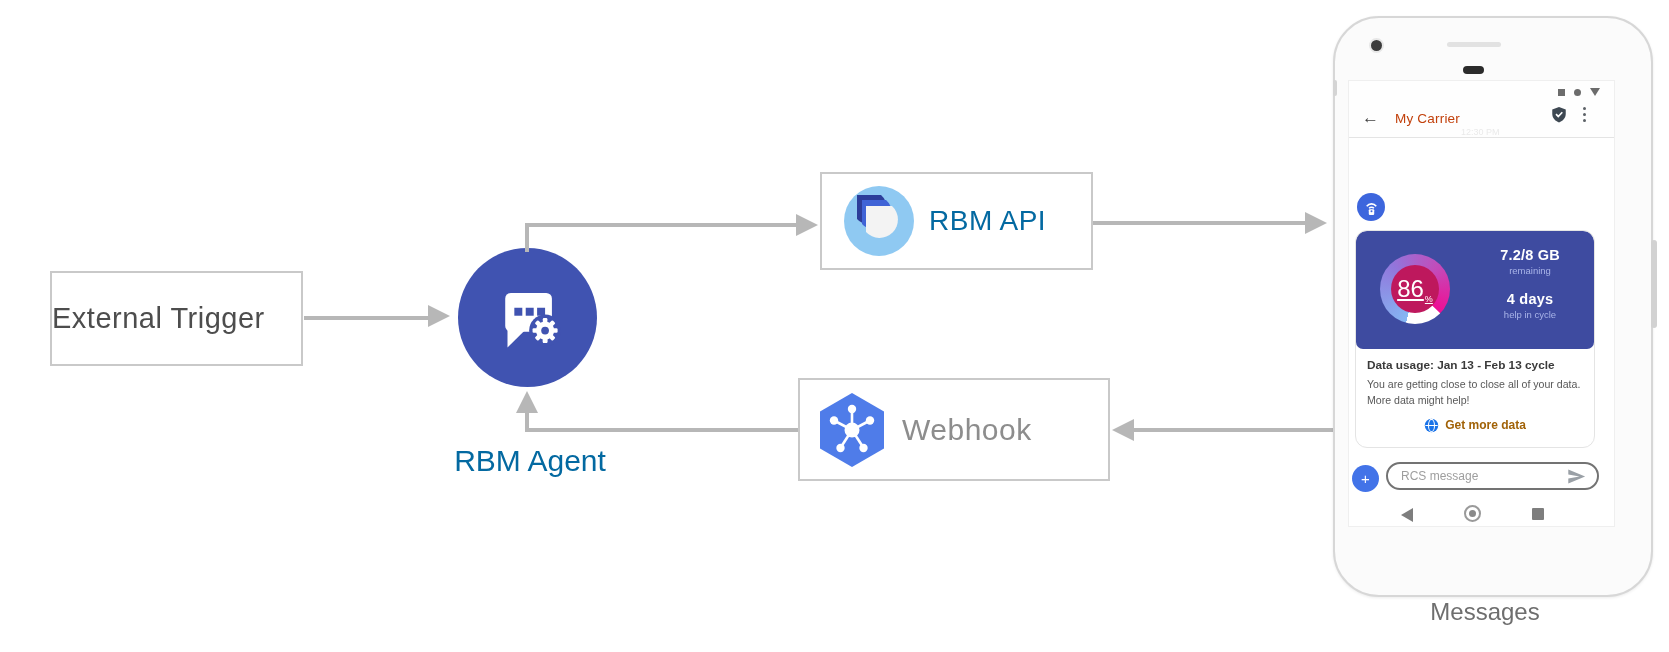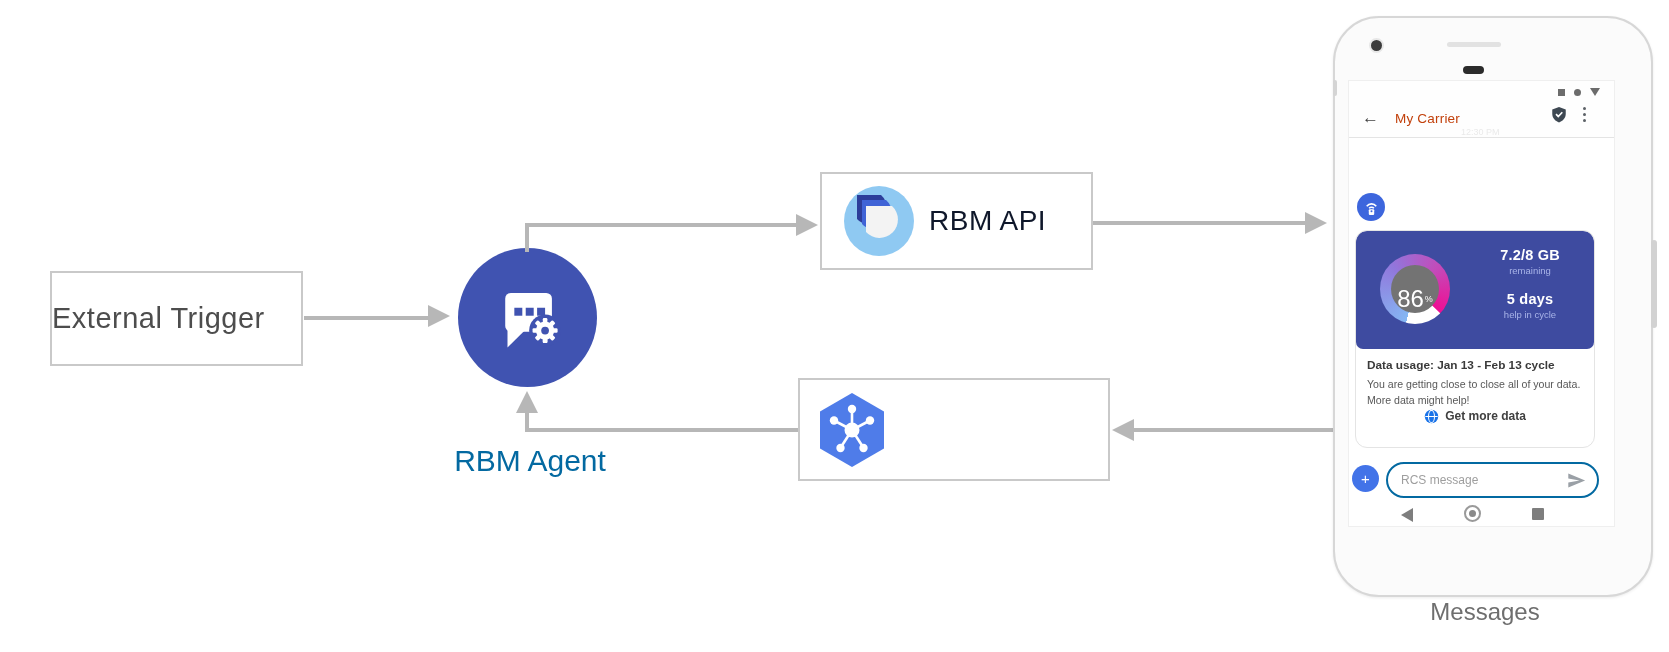--- a/index.html
+++ b/index.html
@@ -7,21 +7,21 @@
   body { font-family:"Liberation Sans", sans-serif; }
   .canvas { position:relative; width:1669px; height:652px; background:#fff; overflow:hidden; }
 
   
   .dbox { position:absolute; background:#fff; border:2px solid #c9c9c9; display:flex; align-items:center; }
   .box-ext { left:50px; top:271px; width:253px; height:95px; justify-content:flex-start; }
   .box-api { left:820px; top:172px; width:273px; height:98px; padding-left:22px; }
   .box-hook{ left:798px; top:378px; width:312px; height:103px; padding-left:19px; }
   .dlabel { color:#4d4d4d; font-weight:300; letter-spacing:0.5px; }
   .lbl-ext { font-size:29px; }
-  .lbl-api { font-size:28px; color:#0f172a; margin-left:15px; }
+  .lbl-api { font-size:28px; color:#0369a1; margin-left:15px; }
   .lbl-hook{ font-size:30px; color:#8d8d8d; margin-left:17px; }
   .lbl-agent { position:absolute; left:430px; top:444px; width:200px; text-align:center; font-size:30px; color:#0369a1; font-weight:300; }
   .lbl-messages { position:absolute; left:1385px; top:598px; width:200px; text-align:center; font-size:24px; color:#6e6e6e; font-weight:300; }
 
   
   .agent-circle { position:absolute; left:458px; top:248px; width:139px; height:139px; border-radius:50%; background:#4053b1; display:flex; align-items:center; justify-content:center; }
 
   
   .cline { position:absolute; background:#b7b7b7; }
   .ahead { position:absolute; width:0; height:0; }
@@ -53,34 +53,34 @@
   .ghost-time { position:absolute; left:8px; top:46px; width:93%; text-align:center; font-size:9px; color:rgba(80,80,80,0.12); }
 
   .avatar { position:absolute; left:8px; top:112px; width:28px; height:28px; border-radius:50%; background:#3d66dd; display:flex; align-items:center; justify-content:center; }
   .bubble { position:absolute; left:35px; top:102px; width:174px; background:#f1f2f4; border-radius:14px; border-bottom-left-radius:4px; padding:7px 12px; font-size:11.5px; line-height:1.45; color:#3c3c3c; }
 
   .ucard { position:absolute; left:6px; top:149px; width:240px; height:218px; background:#fff; border:1px solid #e4e4e4; border-radius:12px; overflow:hidden; }
   .banner { position:relative; width:100%; height:118px; background:#3e4ba0; border-radius:11px 11px 7px 7px; }
   .gauge { position:absolute; left:24px; top:23px; width:70px; height:70px; }
   .gauge-ring { position:absolute; inset:0; border-radius:50%;
     background:conic-gradient(from 195deg, #85b7f3 0deg, #9177dc 120deg, #c24cba 210deg, #ee0f94 298deg, #ffffff 300deg, #ffffff 360deg); }
-  .gauge-center { position:absolute; left:11px; top:11px; width:48px; height:48px; border-radius:50%; background:#737373; display:flex; align-items:flex-end; justify-content:center; color:#fff; }
+  .gauge-center { position:absolute; left:11px; top:11px; width:48px; height:48px; border-radius:50%; background:#be185d; display:flex; align-items:center; justify-content:center; color:#fff;text-decoration:underline; }
   .pct { font-size:24px; font-weight:300; }
   .pct-sign { font-size:9px; align-self:flex-end; margin-bottom:9px; margin-left:1px; }
   .banner-right { position:absolute; left:118px; top:16px; width:112px; text-align:center; color:#fff; }
   .bval { font-size:14.5px; font-weight:bold; letter-spacing:0.2px; }
   .bsub { font-size:9.5px; color:#a9b4e8; margin-top:2px; }
   .bval2 { margin-top:15px; }
   .uinfo { padding:9px 11px 0 11px; }
   .utitle { font-size:11.8px; font-weight:bold; color:#3a3a3a; }
   .ubody { font-size:10.6px; color:#585858; line-height:1.5; margin-top:5px; }
-  .uaction { display:flex; align-items:center; justify-content:center; gap:6px; color:#404040; font-size:12px; font-weight:bold; }
+  .uaction { margin-top:9px; display:flex; align-items:center; justify-content:center; gap:6px; color:#a16207; font-size:12px; font-weight:bold; }
 
   .plus-btn { position:absolute; left:3px; top:384px; width:27px; height:27px; border-radius:50%; background:#4273e8; color:#fff; display:flex; align-items:center; justify-content:center; font-size:15px; }
-  .composer { position:absolute; left:37px; top:381px; width:213px; height:36px; border:2px solid #0369a1; border-radius:18px; background:#fff; display:flex; align-items:center; }
+  .composer { position:absolute; left:37px; top:381px; width:213px; height:28px; border:2px solid #737373; border-radius:18px; background:#fff; display:flex; align-items:center; }
   .composer input { flex:1; border:none; outline:none; background:transparent; margin-left:13px; font-size:12px; color:#444; font-family:"Liberation Sans", sans-serif; }
   .composer input::placeholder { color:#9e9e9e; }
   .send { margin-right:11px; display:flex; }
 
   .navbar { position:absolute; left:0; top:420px; width:100%; height:27px; }
   .nav-back { position:absolute; left:52px; top:7px; width:0; height:0; border-top:7px solid transparent; border-bottom:7px solid transparent; border-right:12px solid #7e7e7e; }
   .nav-home { position:absolute; left:115px; top:4px; width:17px; height:17px; border-radius:50%; border:2.5px solid #9a9a9a; }
   .nav-home i { position:absolute; left:2.5px; top:2.5px; width:7px; height:7px; border-radius:50%; background:#8a8a8a; }
   .nav-recents { position:absolute; left:183px; top:7px; width:12px; height:12px; background:#7e7e7e; border-radius:1px; }
 </style>
@@ -153,20 +153,21 @@
         <line x1="33" y1="38" x2="22" y2="55"></line>
         <line x1="33" y1="38" x2="16" y2="29"></line>
       </g>
       <circle cx="33" cy="38" r="7.5" fill="#ffffff"></circle>
       <circle cx="33" cy="17" r="4.2" fill="#ffffff"></circle>
       <circle cx="51" cy="28.5" r="4.2" fill="#ffffff"></circle>
       <circle cx="44.5" cy="56" r="4.2" fill="#ffffff"></circle>
       <circle cx="21.5" cy="56" r="4.2" fill="#ffffff"></circle>
       <circle cx="15" cy="28.5" r="4.2" fill="#ffffff"></circle>
     </svg>
+    <span class="dlabel lbl-hook">Webhook</span>
   </div>
 
   <div class="cline" style="left:525px; top:428px; width:273px; height:4px;"></div>
   <div class="cline" style="left:525px; top:412px; width:4px; height:18px;"></div>
   <div class="ahead up" style="left:516px; top:391px;"></div>
 
   <div class="phone">
     <div class="side-btn"></div>
     <div class="side-nub"></div>
     <div class="cam"></div>
@@ -213,21 +214,21 @@
           <div class="gauge">
             <div class="gauge-ring"></div>
             <div class="gauge-center">
               <span class="pct">86</span>
               <span class="pct-sign">%</span>
             </div>
           </div>
           <div class="banner-right">
             <div class="bval">7.2/8 GB</div>
             <div class="bsub">remaining</div>
-            <div class="bval bval2">5 days</div>
+            <div class="bval bval2">4 days</div>
             <div class="bsub">help in cycle</div>
           </div>
         </div>
         <div class="uinfo">
           <div class="utitle">Data usage: Jan 13 - Feb 13 cycle</div>
           <div class="ubody">
             <div>You are getting close to close all of your data.</div>
             <div>More data might help!</div>
           </div>
           <div class="uaction">

